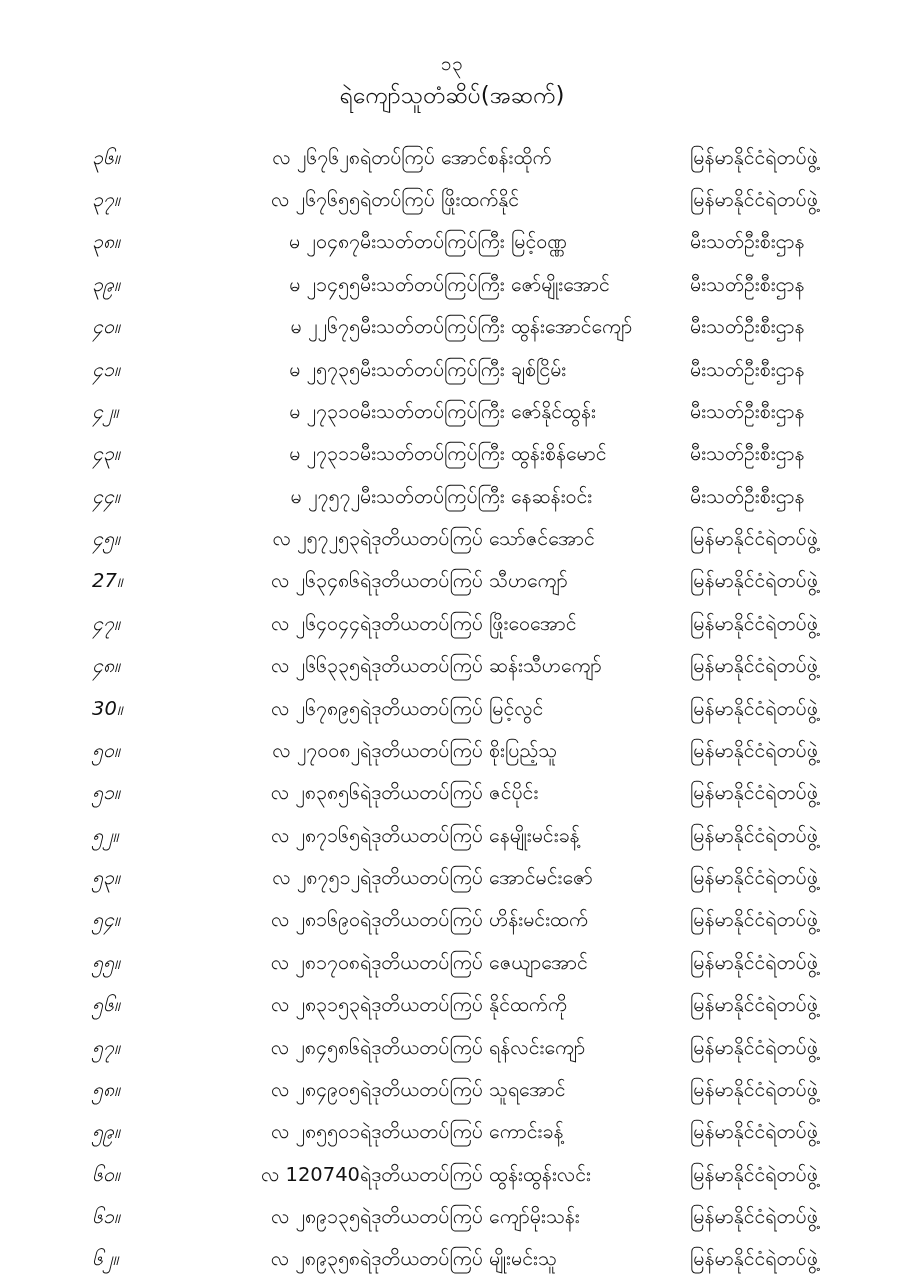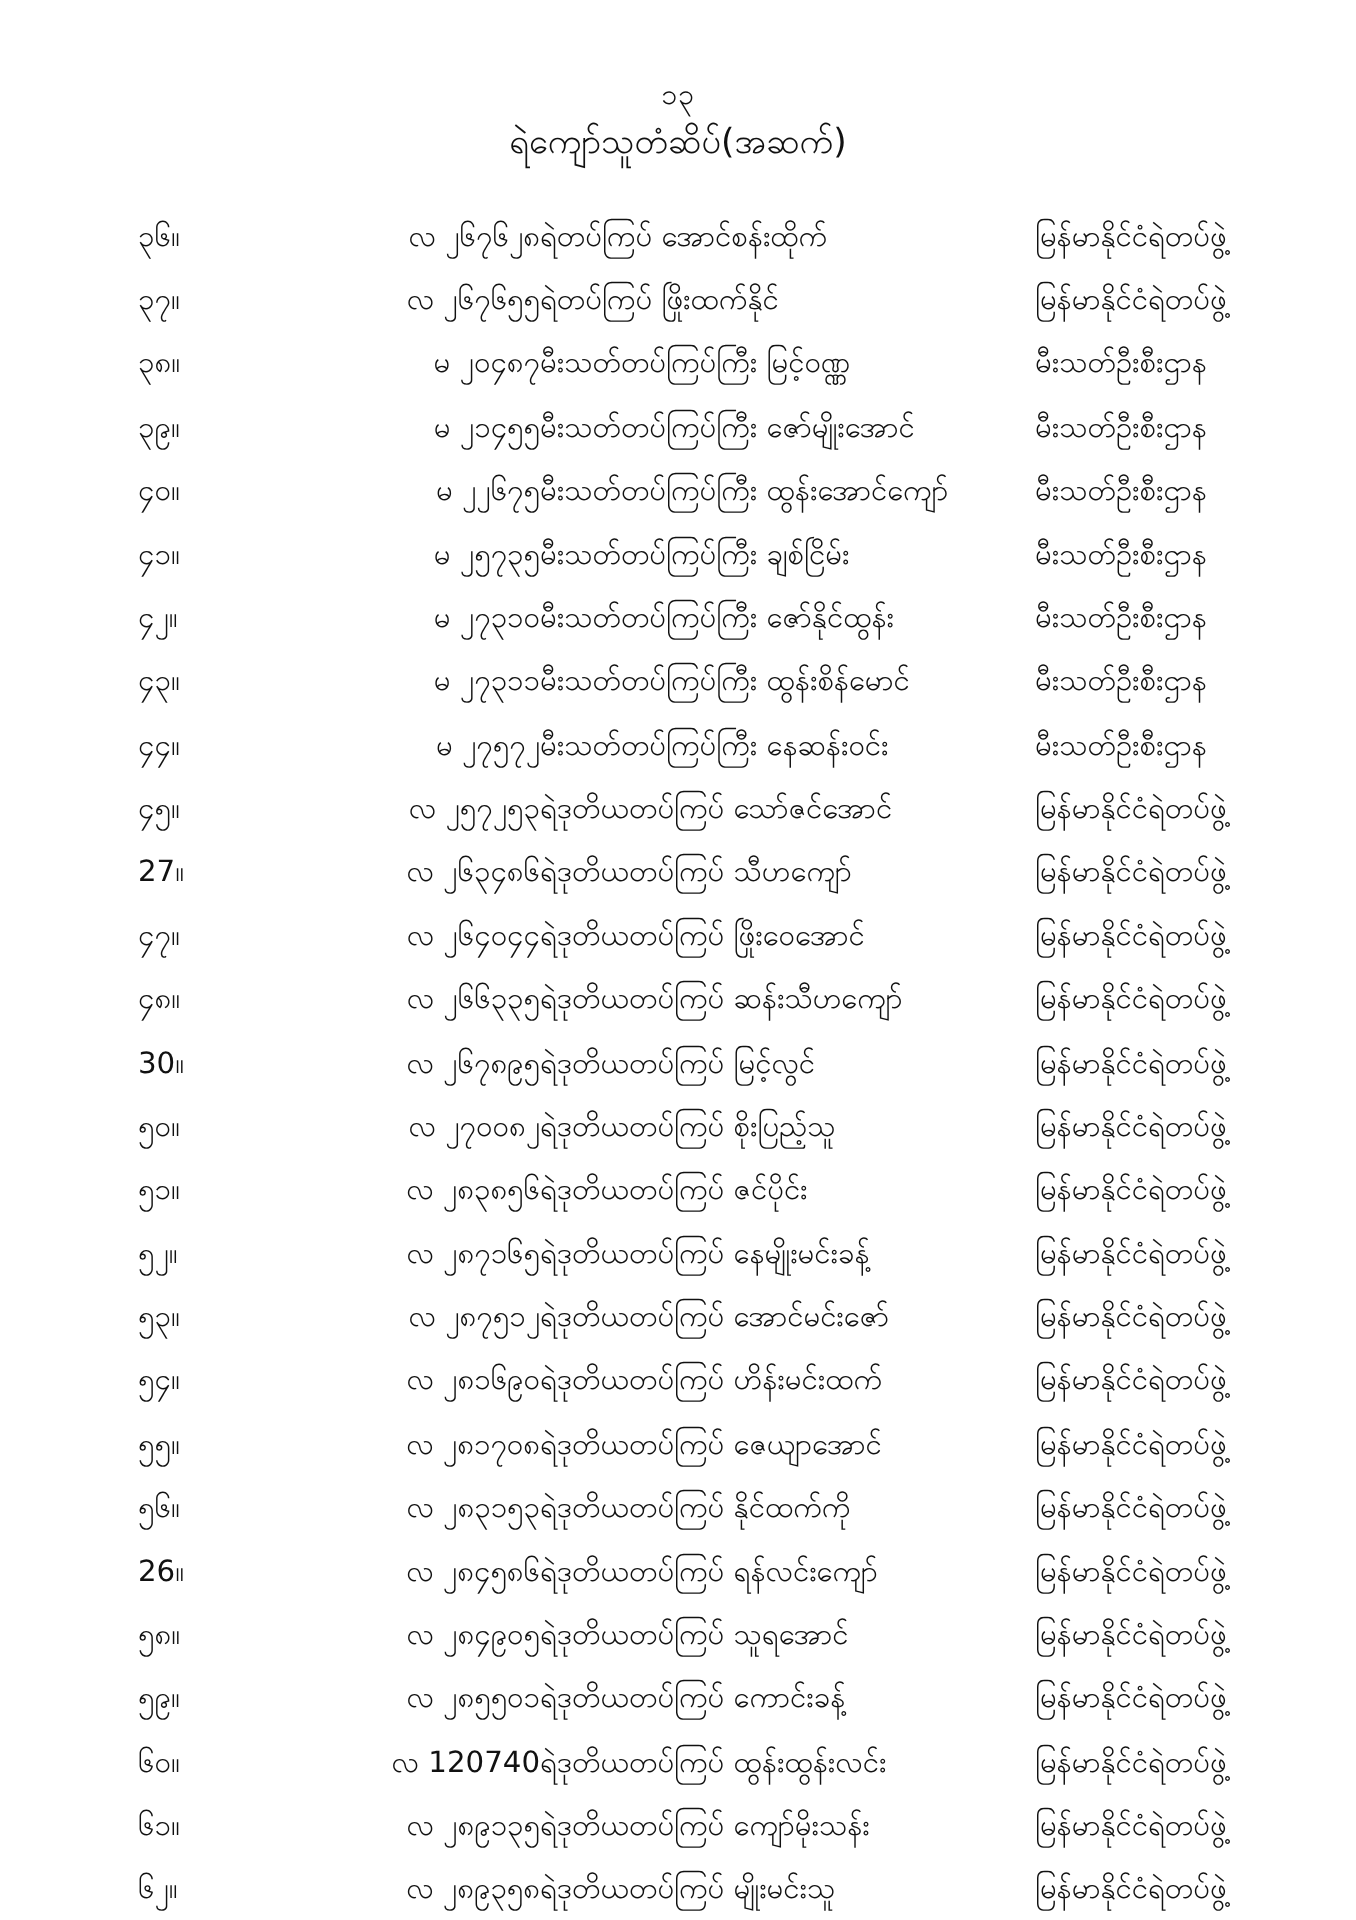--- a/index.html
+++ b/index.html
@@ -42,20 +42,21 @@
     font-size: 19.5px;
     line-height: 1.25;
     padding: 9px 0 9px 0;
     vertical-align: baseline;
     white-space: nowrap;
   }
   .col-no {
     width: 78px;
     text-align: left;
     padding-left: 32px !important;
+    font-style: italic;
   }
   .col-id {
     width: 190px;
     text-align: right;
   }
   .col-name {
     width: 330px;
     text-align: left;
   }
   .col-unit {
@@ -193,21 +194,21 @@
           <td class="col-name">ရဲဒုတိယတပ်ကြပ် ဇေယျာအောင်</td>
           <td class="col-unit">မြန်မာနိုင်ငံရဲတပ်ဖွဲ့</td>
         </tr>
         <tr>
           <td class="col-no">၅၆။</td>
           <td class="col-id">လ ၂၈၃၁၅၃</td>
           <td class="col-name">ရဲဒုတိယတပ်ကြပ် နိုင်ထက်ကို</td>
           <td class="col-unit">မြန်မာနိုင်ငံရဲတပ်ဖွဲ့</td>
         </tr>
         <tr>
-          <td class="col-no">26။</td>
+          <td class="col-no">၅၇။</td>
           <td class="col-id">လ ၂၈၄၅၈၆</td>
           <td class="col-name">ရဲဒုတိယတပ်ကြပ် ရန်လင်းကျော်</td>
           <td class="col-unit">မြန်မာနိုင်ငံရဲတပ်ဖွဲ့</td>
         </tr>
         <tr>
           <td class="col-no">၅၈။</td>
           <td class="col-id">လ ၂၈၄၉၀၅</td>
           <td class="col-name">ရဲဒုတိယတပ်ကြပ် သူရအောင်</td>
           <td class="col-unit">မြန်မာနိုင်ငံရဲတပ်ဖွဲ့</td>
         </tr>

